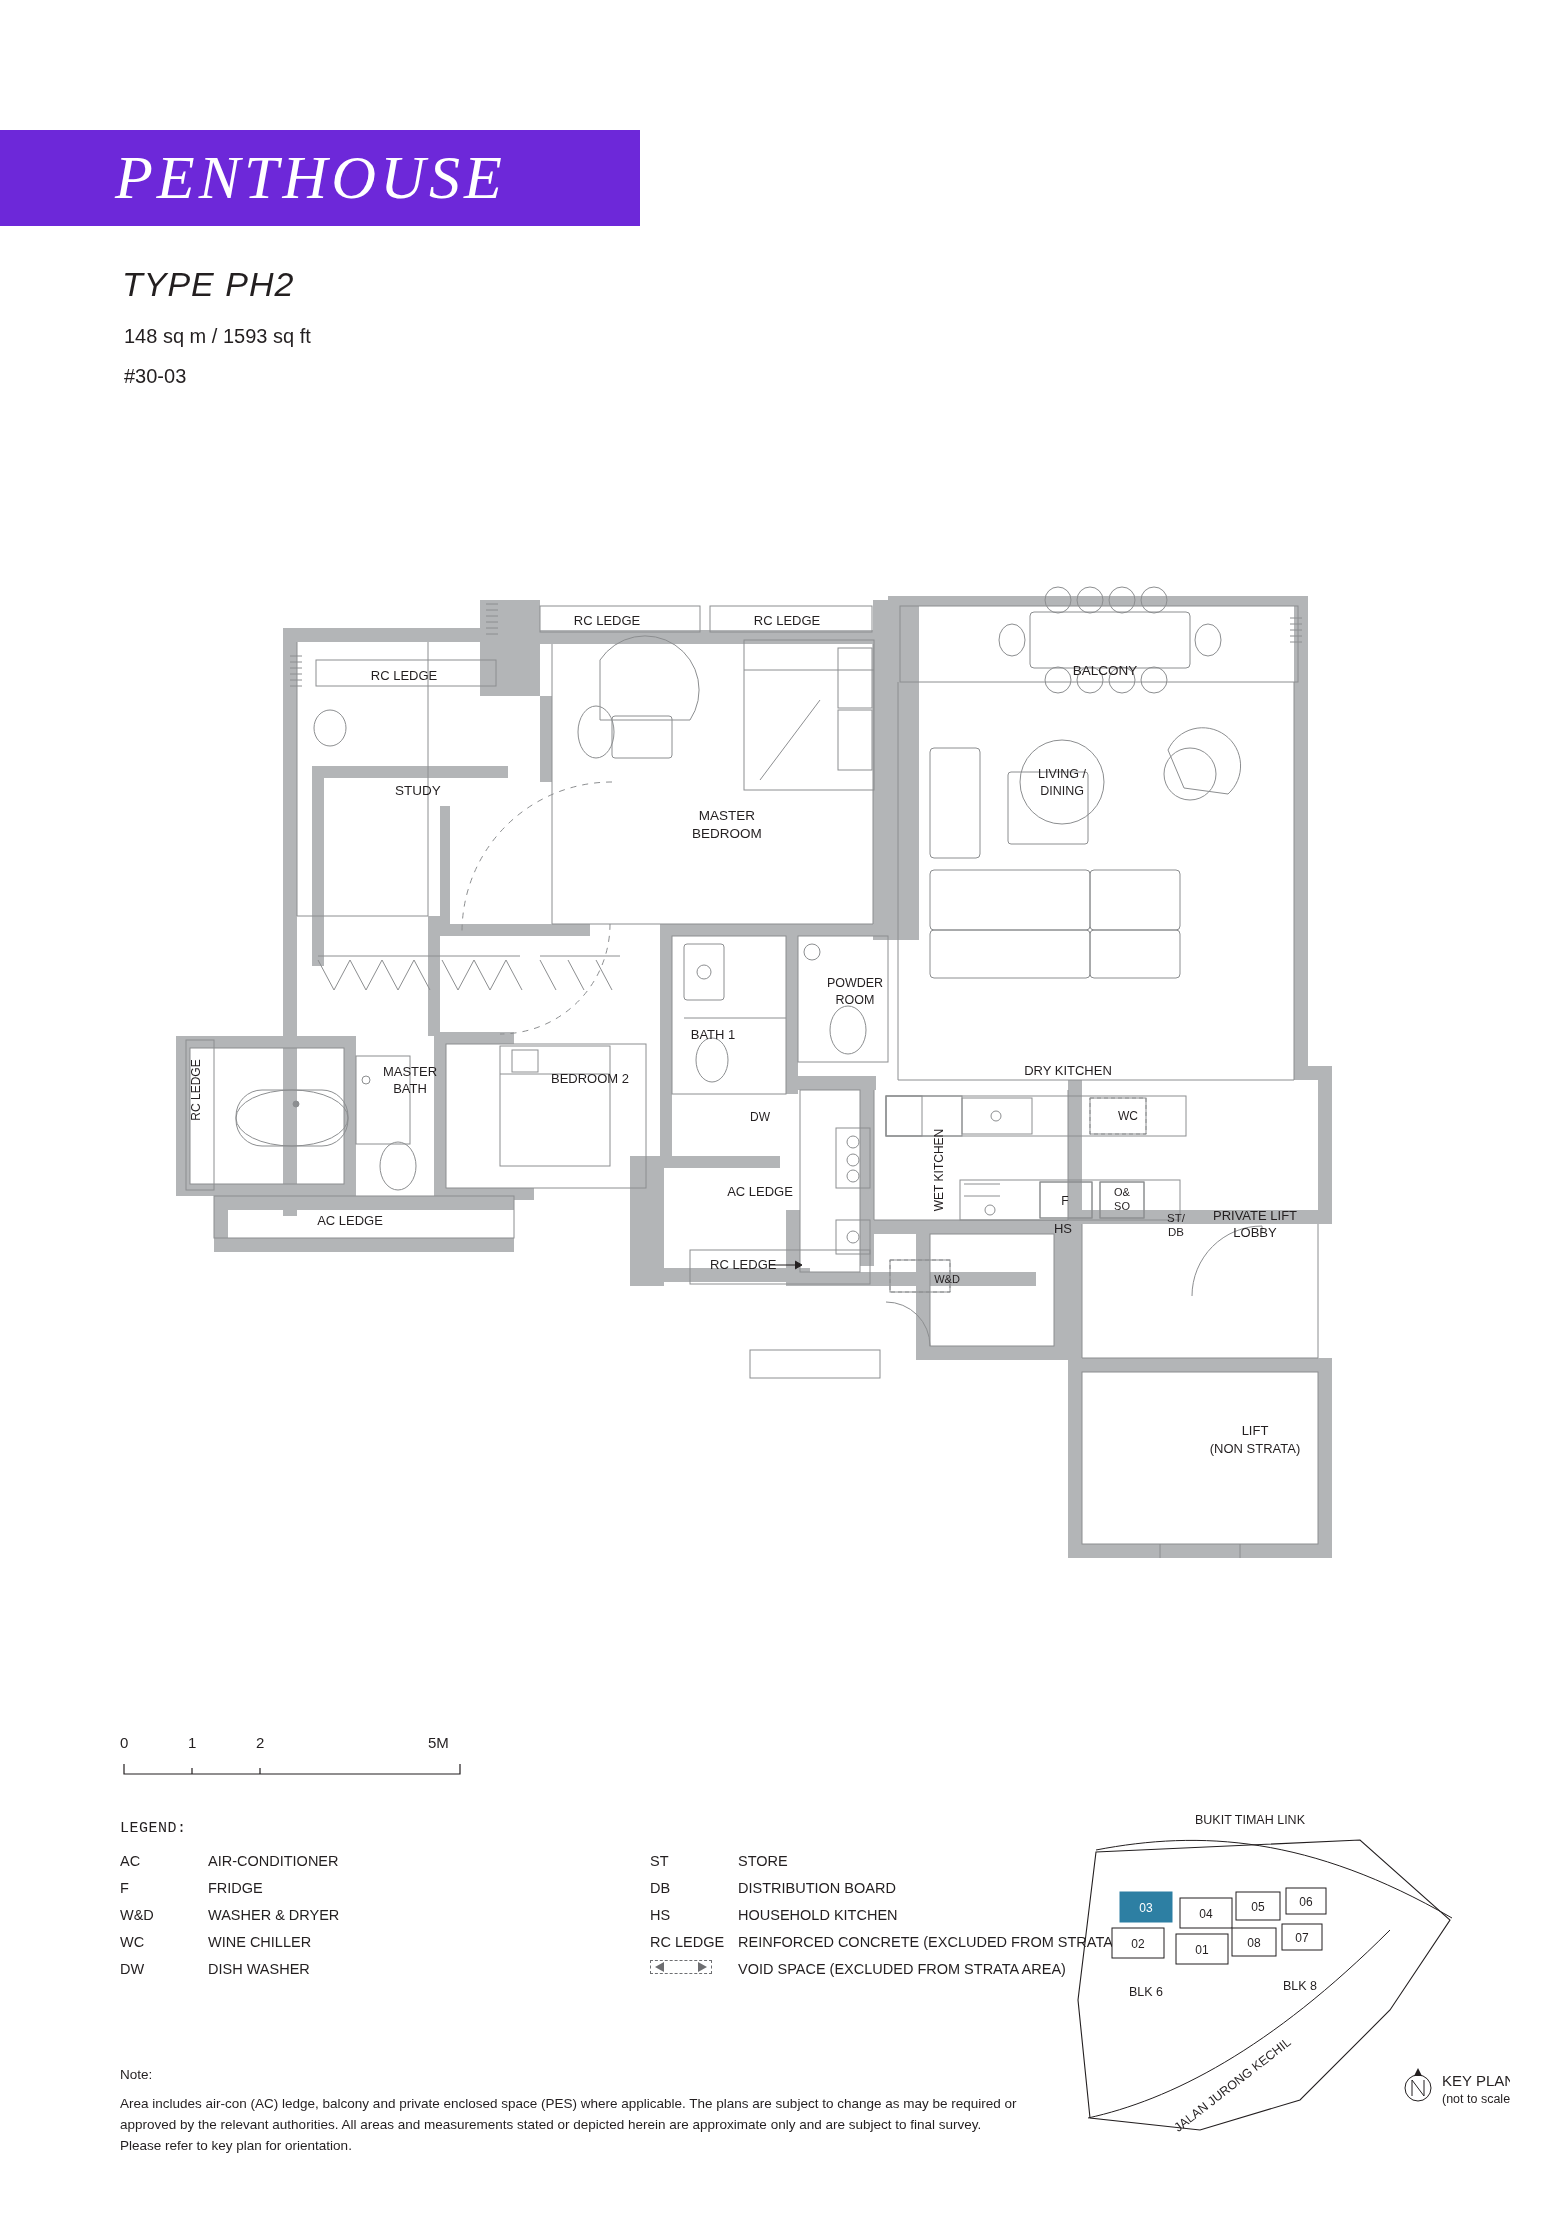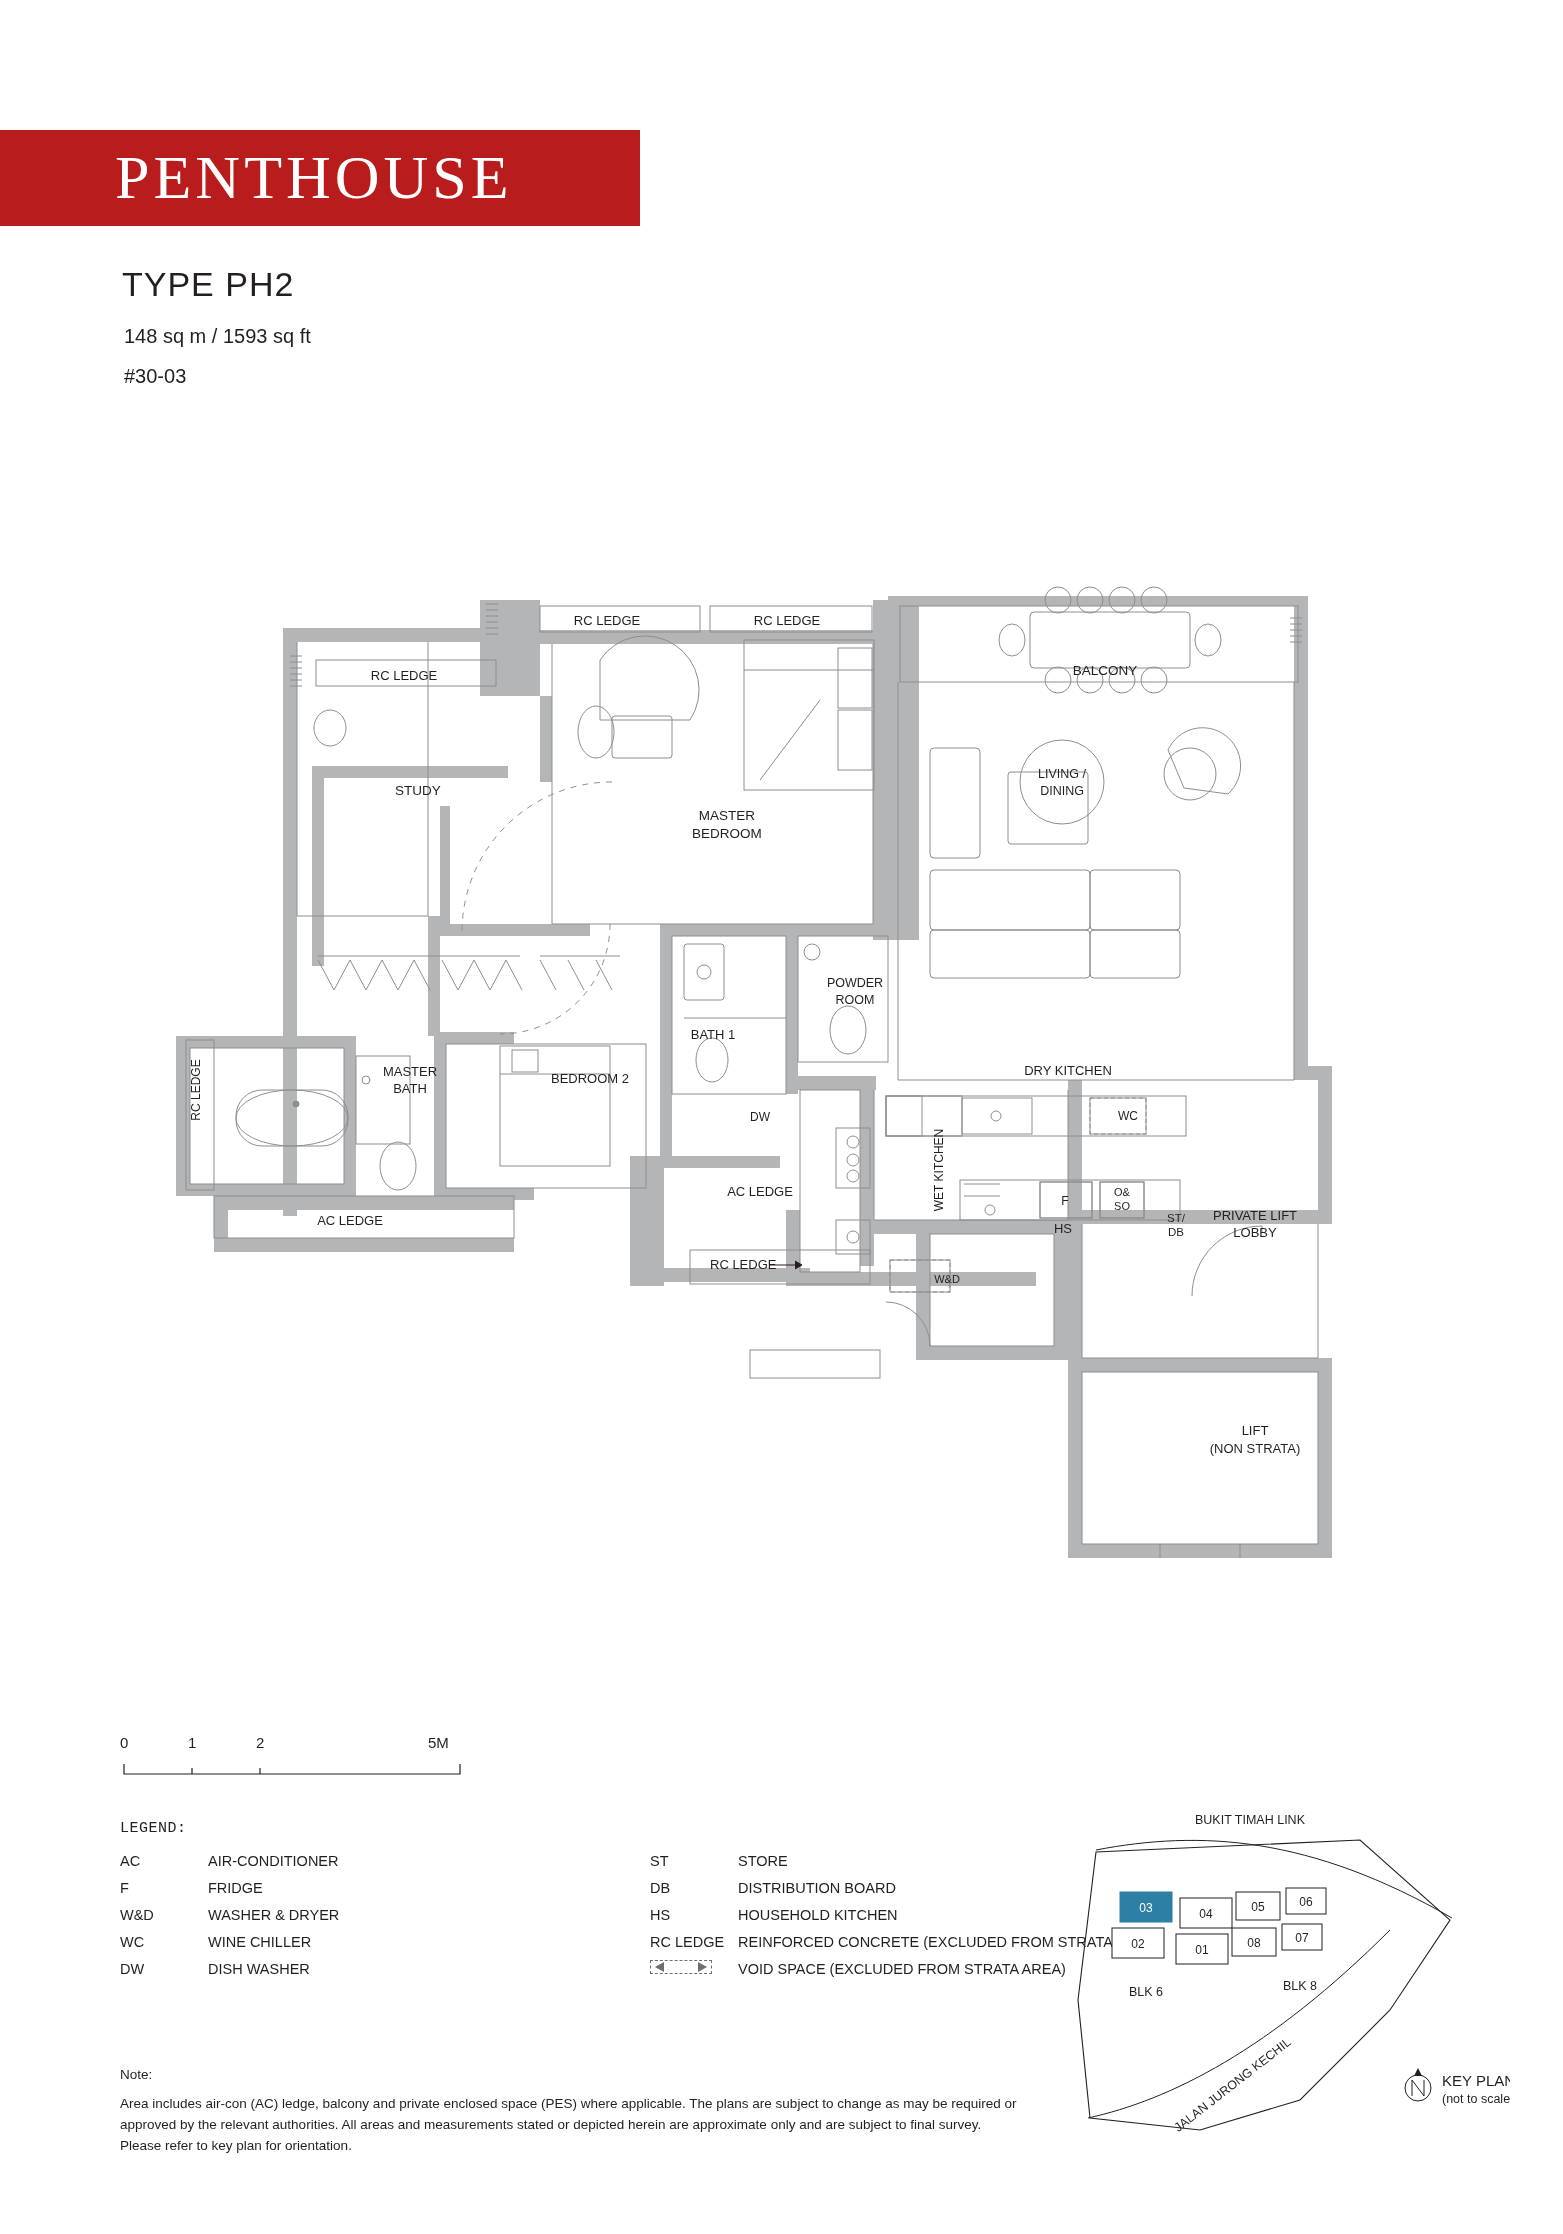--- a/index.html
+++ b/index.html
@@ -6,30 +6,31 @@
   body{
     width:1563px;height:2234px;background:#ffffff;
     font-family:"Liberation Sans", sans-serif;color:#231f20;
     position:relative;overflow:hidden;
   }
   .page{position:relative;width:1563px;height:2234px;}
 
   
   .hdr-band{
     position:absolute;left:0;top:130px;width:640px;height:96px;
-    background:#b91c1c;
+    background:#6d28d9;
+    font-style:italic;
   }
   .hdr-band .title{
     position:absolute;left:115px;top:12px;
     font-family:"Liberation Serif", serif;
     font-size:62px;letter-spacing:4px;color:#ffffff;font-weight:400;
   }
   .type-label{
     position:absolute;left:122px;top:265px;
-    font-size:34px;letter-spacing:1px;color:#231f20;font-weight:400;
+    font-size:34px;letter-spacing:1px;color:#231f20;font-weight:400;font-style:italic;
   }
   .area-label{
     position:absolute;left:124px;top:325px;
     font-size:20px;color:#231f20;
   }
   .unit-label{
     position:absolute;left:124px;top:365px;
     font-size:20px;color:#231f20;
   }
 

